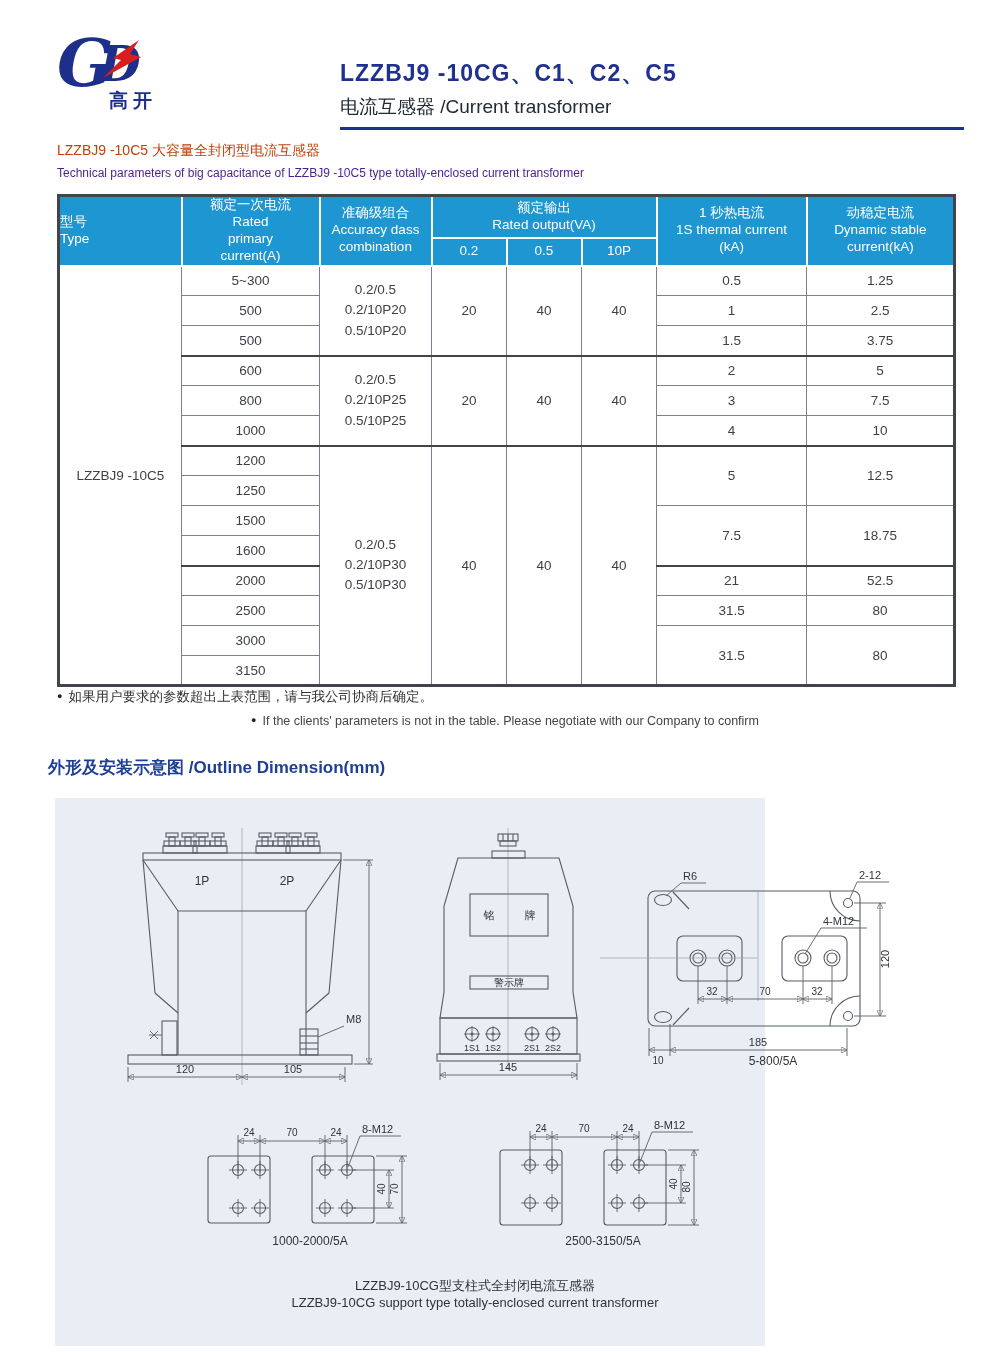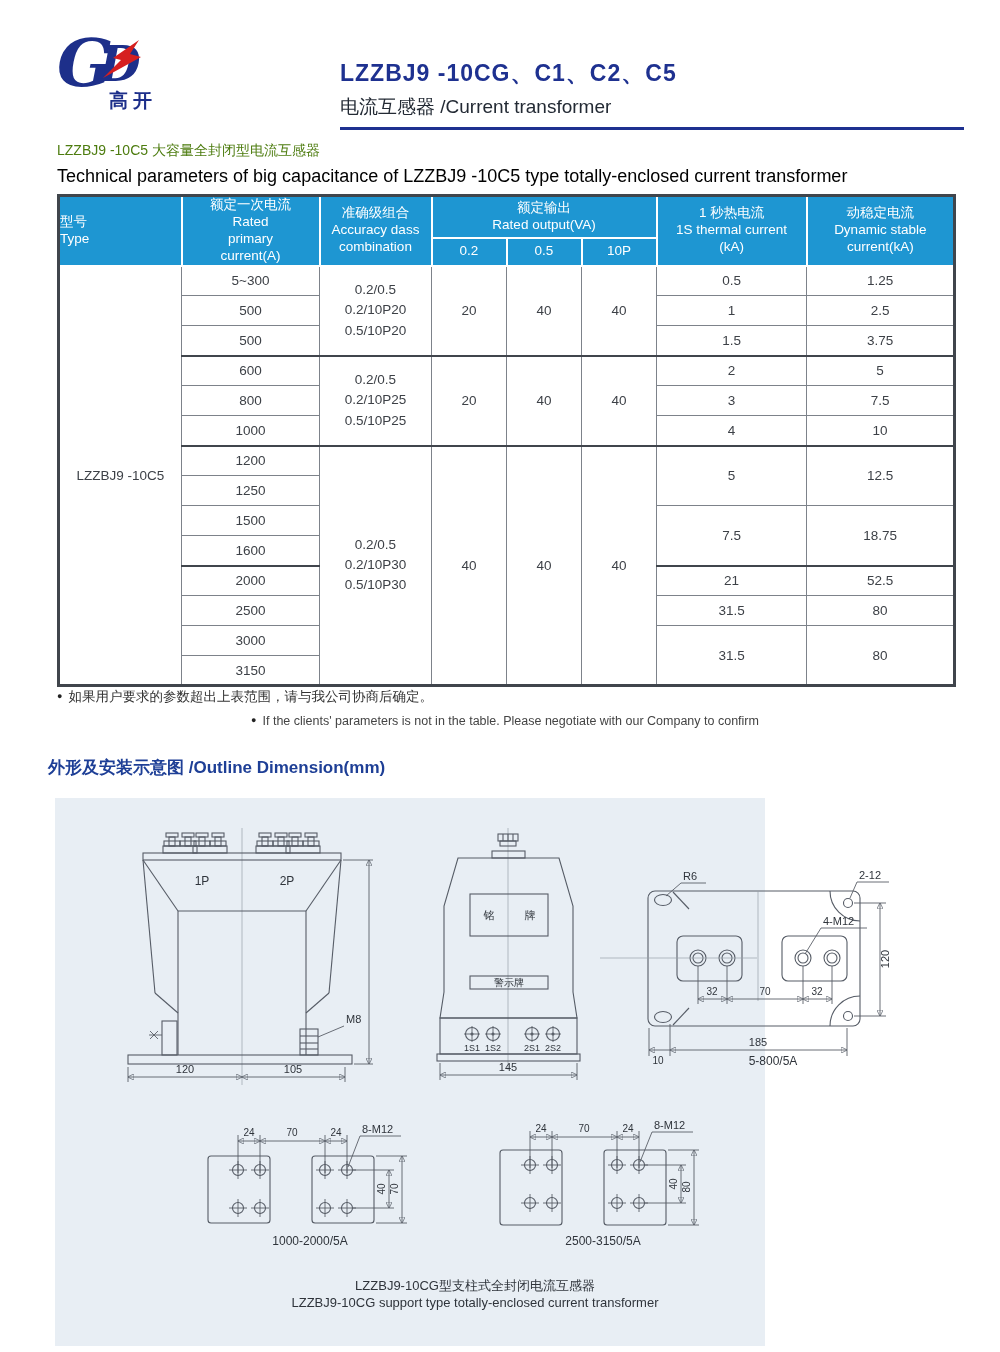--- a/index.html
+++ b/index.html
@@ -13,22 +13,22 @@
   .logo-bolt{position:absolute;left:44px;top:6px;z-index:2;}
   .logo-cn{position:absolute;left:46px;top:54px;font-weight:bold;font-size:19px;color:#1d2f8a;letter-spacing:5px;z-index:3;margin-left:6px;}
 
   
   .title-block{position:absolute;left:340px;top:58px;width:624px;border-bottom:3px solid #1e3190;padding-bottom:7px;}
   .title-main{font-size:23px;font-weight:bold;color:#1e3190;letter-spacing:1px;margin:0;}
   .title-sub{font-size:19px;color:#232a34;margin:5px 0 0 0;font-weight:normal;}
 
   
   .intro{position:absolute;left:57px;top:142px;width:896px;}
-  .intro-zh{font-size:14px;color:#4d7c0f;margin:0;}
-  .intro-en{font-size:18px;color:#000000;margin:6px 0 0 0;}
+  .intro-zh{font-size:14px;color:#c2410c;margin:0;}
+  .intro-en{font-size:12px;color:#4c1d95;margin:6px 0 0 0;}
 
   
   .ptable{position:absolute;left:57px;top:194px;width:896px;border-collapse:collapse;table-layout:fixed;}
   .ptable th,.ptable td{padding:0;}
   .ptable{border:3px solid #40454c;}
   .ptable thead th{background:#1e96d2;color:#fff;font-weight:normal;border:2px solid #fff;
                    font-size:13.5px;line-height:1.25;text-align:center;vertical-align:middle;}
   .ptable thead tr.h1 th{height:38px;}
   .ptable thead tr.h2 th{height:24px;}
   .ptable thead th.type-h{text-align:left;padding-left:0;}

